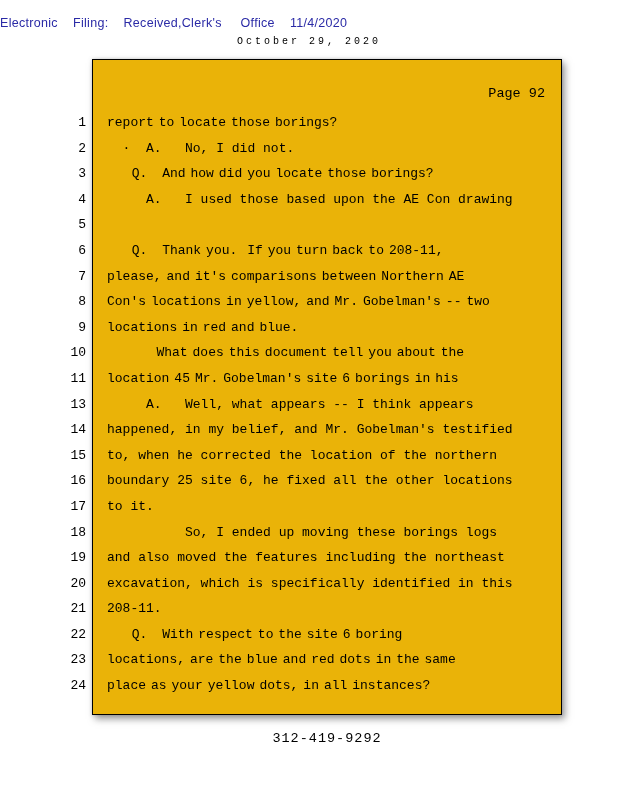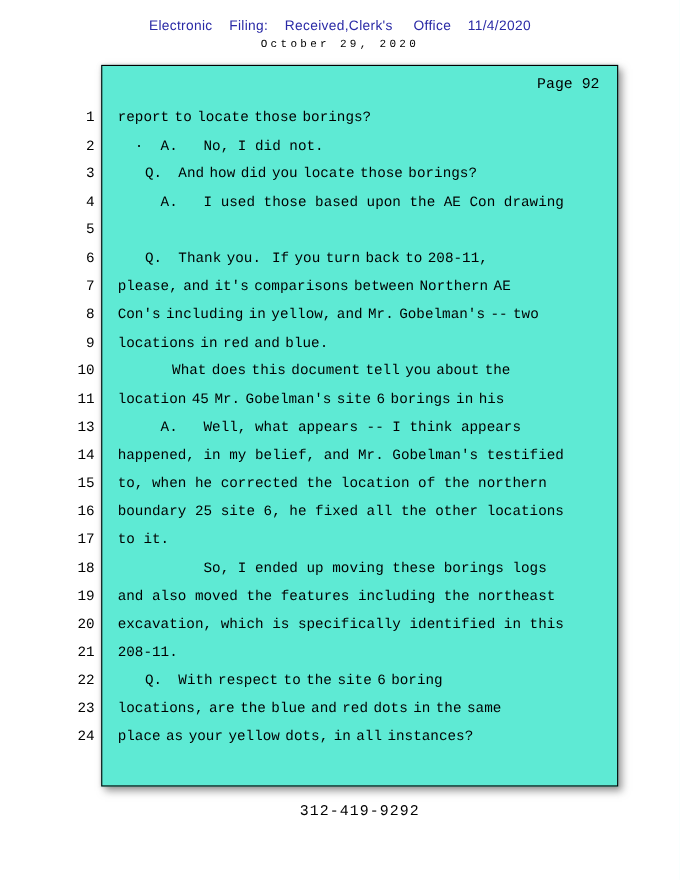--- a/index.html
+++ b/index.html
@@ -10,43 +10,43 @@
   body {
     width: 618px;
     height: 800px;
     position: relative;
     font-family: "Liberation Mono", "DejaVu Sans Mono", monospace;
     color: #000;
     overflow: hidden;
   }
   .efiling {
     margin-top: 16px;
-    text-align: center;
+    text-align: left;
     font-family: "Liberation Sans", "DejaVu Sans", sans-serif;
     font-size: 12.5px;
     line-height: 15px;
     white-space: pre;
     letter-spacing: 0.3px;
   }
   .dateline {
     margin-top: 2px;
     text-align: center;
     font-size: 10px;
     line-height: 17px;
     letter-spacing: 3px;
     white-space: pre;
   }
   .page-box {
     box-sizing: border-box;
     width: 470px;
     height: 656px;
     margin: 9px 0 0 92px;
     border: 1.5px solid #000;
-    background: #5eead4;
-    padding: 8px 14px 0 14px;
+    background: #eab308;
+    padding: 24px 14px 0 14px;
     position: relative;
     box-shadow: 3px 4px 7px rgba(100,100,100,0.65), 0 0 3px rgba(160,160,160,0.5);
   }
   .page-label {
     font-size: 13.5px;
     line-height: 20px;
     margin-bottom: 6px;
     text-align: right;
     padding-right: 2px;
   }
@@ -98,21 +98,21 @@
   <div class="page-box">
     <div class="page-label">Page 92</div>
     <div class="lines">
         <div class="tline bold"><span class="lnum">1</span><span class="ltext">report to locate those borings?</span></div>
         <div class="tline"><span class="lnum">2</span><span class="ltext">  ·  A.   No, I did not.</span></div>
         <div class="tline bold"><span class="lnum">3</span><span class="ltext">     Q.   And how did you locate those borings?</span></div>
         <div class="tline"><span class="lnum">4</span><span class="ltext">     A.   I used those based upon the AE Con drawing</span></div>
         <div class="tline"><span class="lnum">5</span></div>
         <div class="tline bold"><span class="lnum">6</span><span class="ltext">     Q.   Thank you.  If you turn back to 208-11,</span></div>
         <div class="tline bold"><span class="lnum">7</span><span class="ltext">please, and it's comparisons between Northern AE</span></div>
-        <div class="tline bold"><span class="lnum">8</span><span class="ltext">Con's including in yellow, and Mr. Gobelman's -- two</span></div>
+        <div class="tline bold"><span class="lnum">8</span><span class="ltext">Con's locations in yellow, and Mr. Gobelman's -- two</span></div>
         <div class="tline bold"><span class="lnum">9</span><span class="ltext">locations in red and blue.</span></div>
         <div class="tline bold"><span class="lnum">10</span><span class="ltext">          What does this document tell you about the</span></div>
         <div class="tline bold"><span class="lnum">11</span><span class="ltext">location 45 Mr. Gobelman's site 6 borings in his</span></div>
         <div class="tline"><span class="lnum">13</span><span class="ltext">     A.   Well, what appears -- I think appears</span></div>
         <div class="tline"><span class="lnum">14</span><span class="ltext">happened, in my belief, and Mr. Gobelman's testified</span></div>
         <div class="tline"><span class="lnum">15</span><span class="ltext">to, when he corrected the location of the northern</span></div>
         <div class="tline"><span class="lnum">16</span><span class="ltext">boundary 25 site 6, he fixed all the other locations</span></div>
         <div class="tline"><span class="lnum">17</span><span class="ltext">to it.</span></div>
         <div class="tline"><span class="lnum">18</span><span class="ltext">          So, I ended up moving these borings logs</span></div>
         <div class="tline"><span class="lnum">19</span><span class="ltext">and also moved the features including the northeast</span></div>

